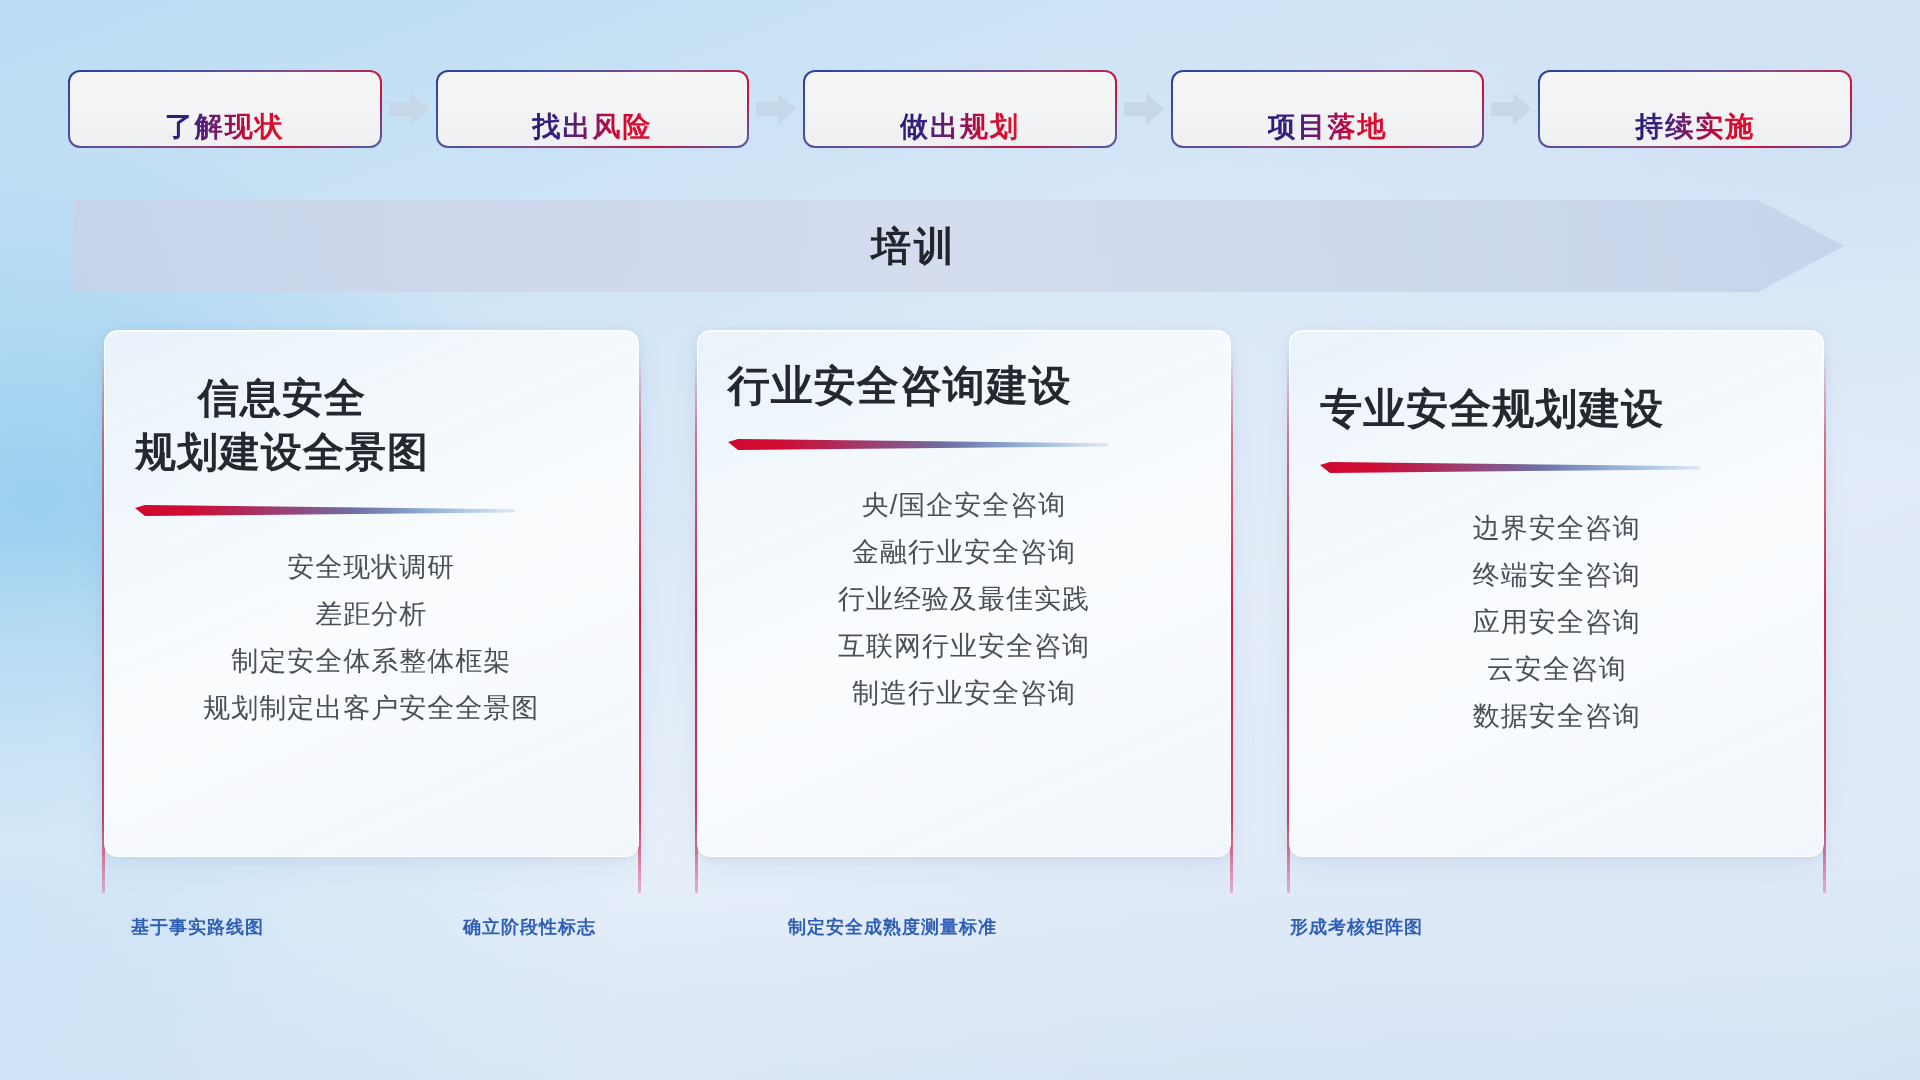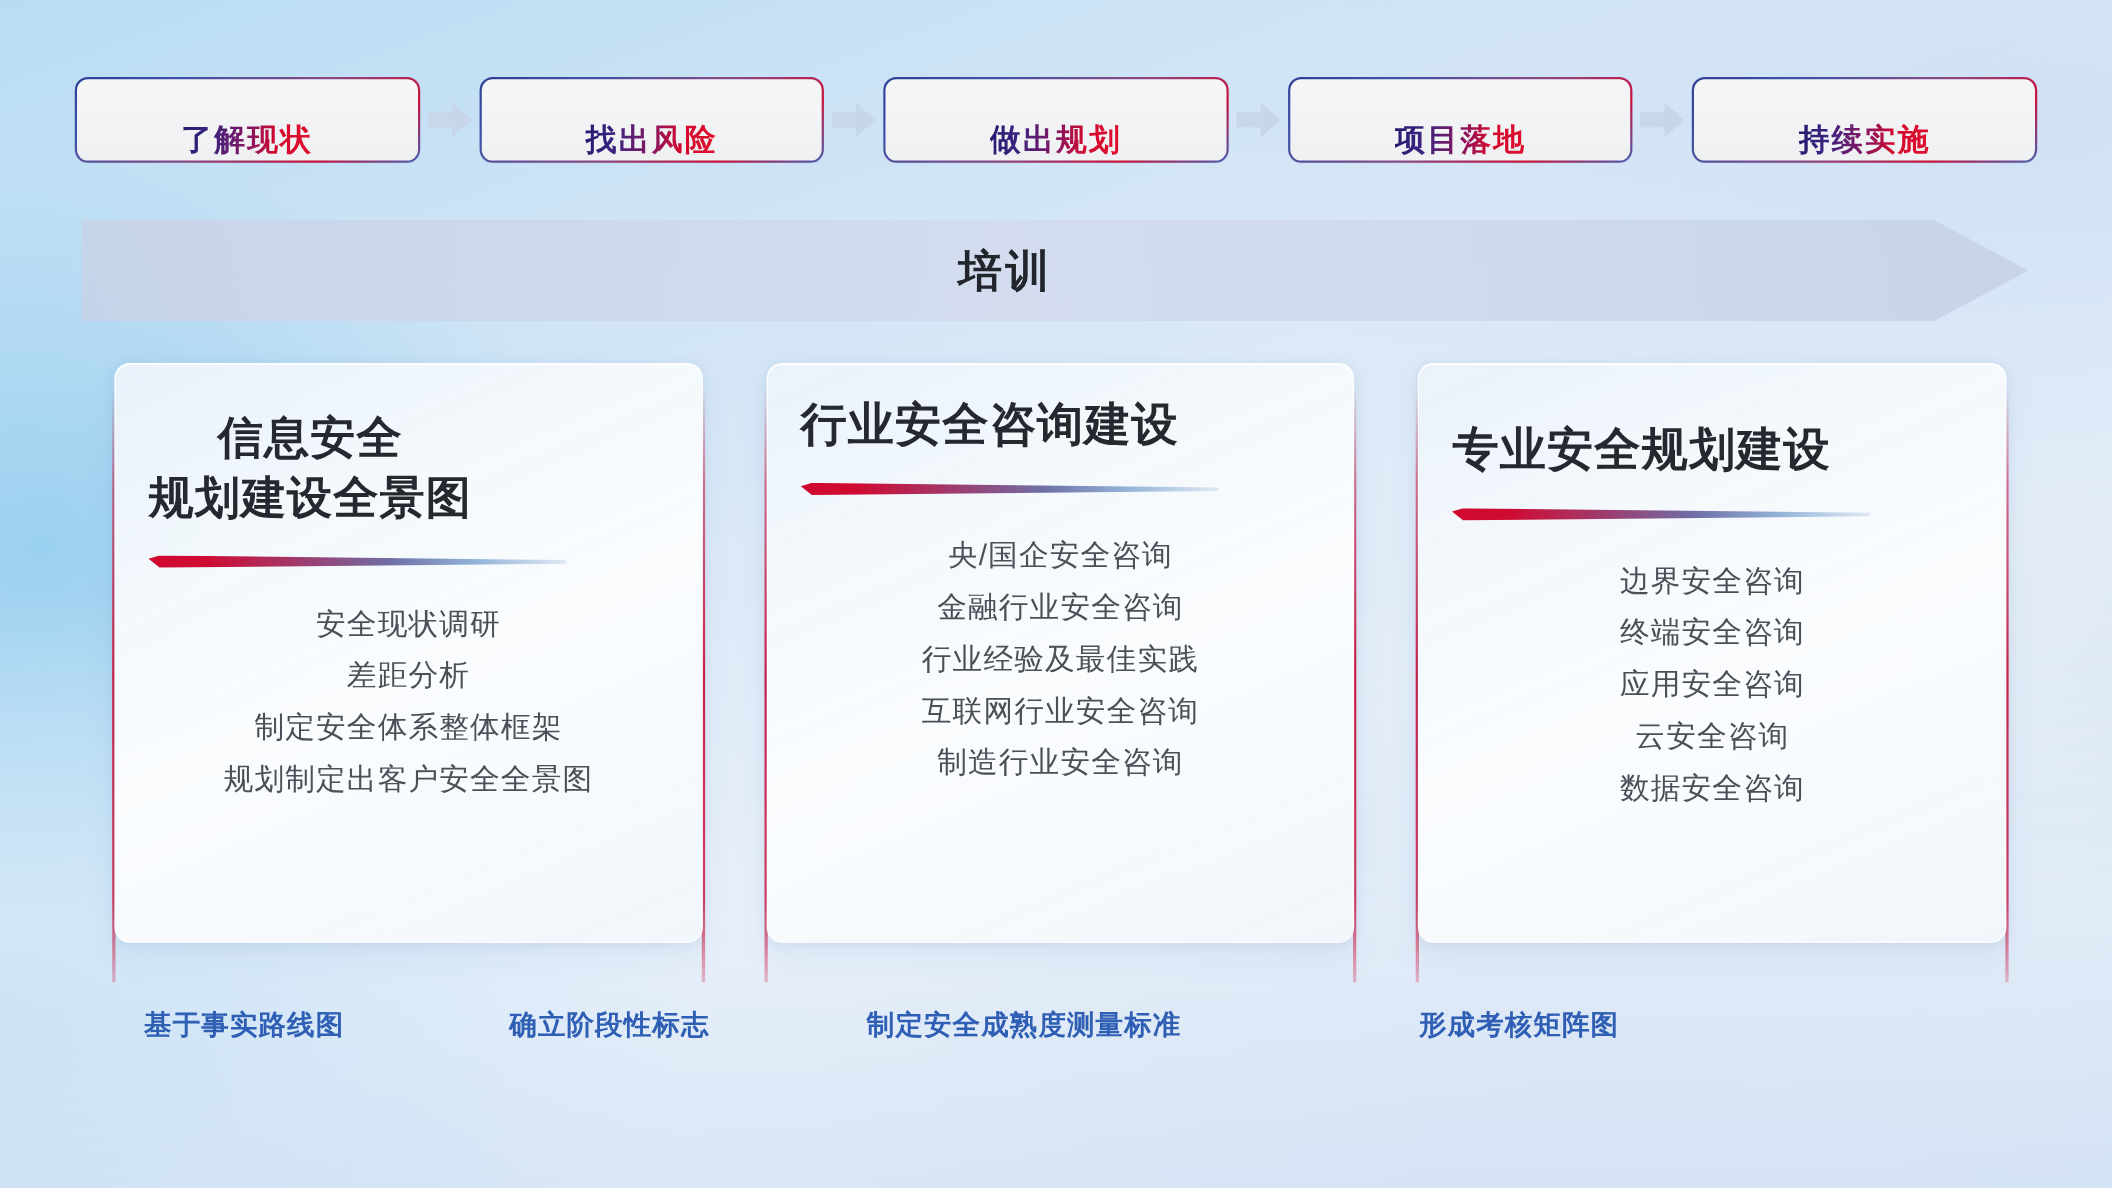--- a/index.html
+++ b/index.html
@@ -203,21 +203,21 @@
   
   #bottom-labels {
     position: absolute;
     left: 0; top: 915px;
     width: 1920px; height: 50px;
     z-index: 4;
   }
   .bottom-label {
     position: absolute;
     top: 0;
-    font-size: 25px;
+    font-size: 18px;
     font-weight: 700;
     color: #2f5fb4;
     letter-spacing: 1px;
     white-space: nowrap;
   }
   .bl-0 { left: 131px;  }
   .bl-1 { left: 463px;  }
   .bl-2 { left: 788px;  }
   .bl-3 { left: 1290px; }
 </style>

